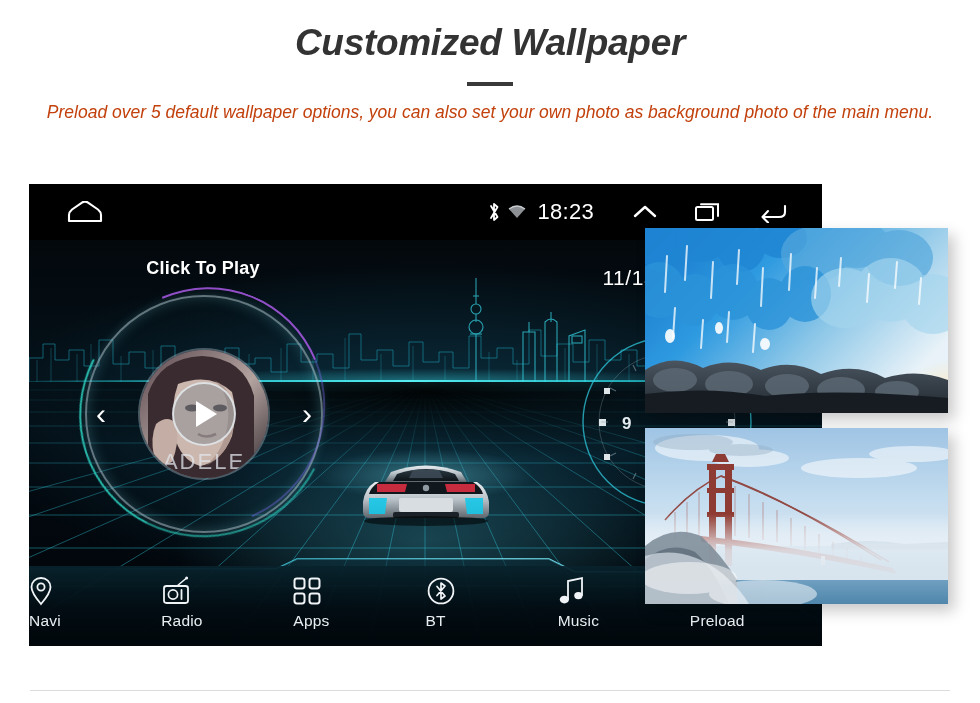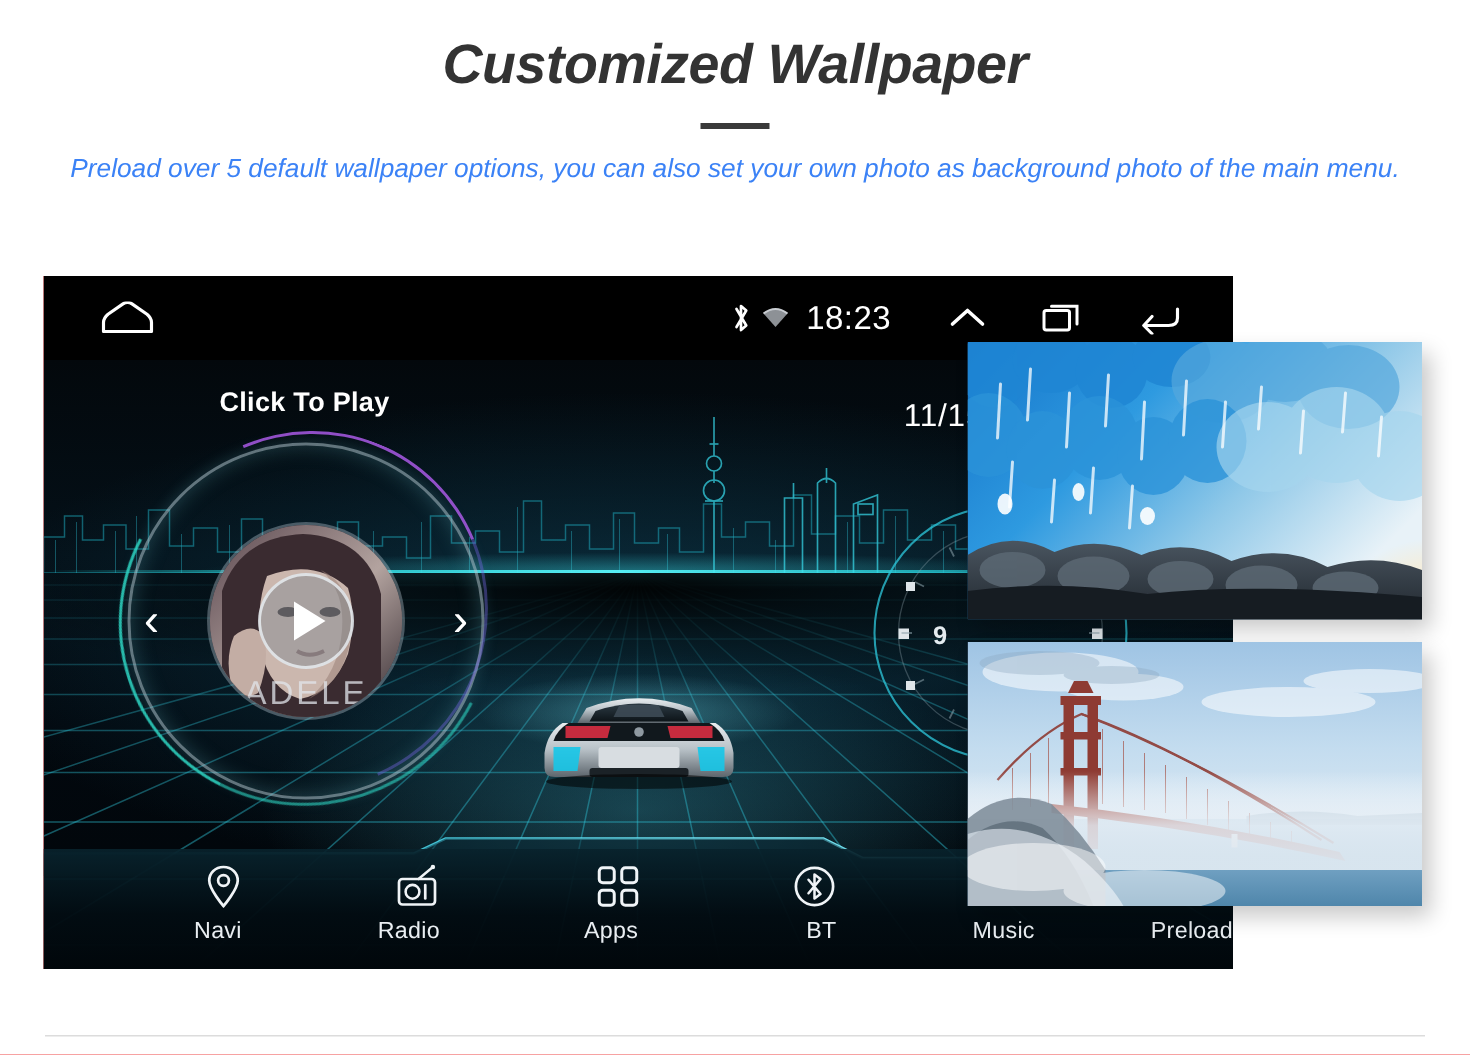--- a/index.html
+++ b/index.html
@@ -15,29 +15,29 @@
   .page-header { width:980px; padding-top:22px; text-align:center;font-style:italic; }
   .page-title {
     font-size:37px; font-weight:bold; color:#333333;
     letter-spacing:-0.3px; line-height:1.15;
   }
   .title-rule {
     width:46px; height:4px; background:#3a3a3a;
     margin:17px auto 13px auto;
   }
   .page-subtitle {
-    font-size:17.5px; color:#3b82f6; line-height:1.55;
+    font-size:17.5px; color:#c2410c; line-height:1.55;
     width:920px; margin:0 auto; font-weight:400;
   }
 
   
   .headunit {
     position:absolute; left:29px; top:184px;
     width:793px; height:462px;
-    background:#ef4444; overflow:hidden;
+    background:#3b82f6; overflow:hidden;
   }
 
   
   .status-bar {
     position:absolute; left:0; top:0; width:100%; height:56px;
     background:#000; z-index:30;
   }
   .status-home { position:absolute; left:38px; top:17px; }
   .status-right {
     position:absolute; right:16px; top:0; height:56px;
@@ -163,21 +163,21 @@
   .nav-accent { position:absolute; left:0; top:0; width:100%; height:26px; }
   .nav-bg {
     position:absolute; left:0; top:8px; width:100%; height:80px;
     background:linear-gradient(180deg, rgba(8,34,44,0.92) 0%, rgba(2,12,18,0.97) 55%, #01070b 100%);
   }
   .nav-items {
     position:absolute; left:0; top:12px; width:100%; height:76px;
     display:flex; align-items:flex-start;
   }
   .nav-item {
-    flex:1; display:flex; flex-direction:column; align-items:flex-end;
+    flex:1; display:flex; flex-direction:column; align-items:flex-start;
     padding-top:6px; gap:6px;
   }
   .nav-ico { height:30px; display:flex; align-items:center; justify-content:center; }
   .nav-label { color:#e9eef2; font-size:15.5px; letter-spacing:0.2px; }
 
   
   .thumb {
     position:absolute; overflow:hidden;
     box-shadow:6px 7px 14px rgba(0,0,0,0.22);
     background:#123;

